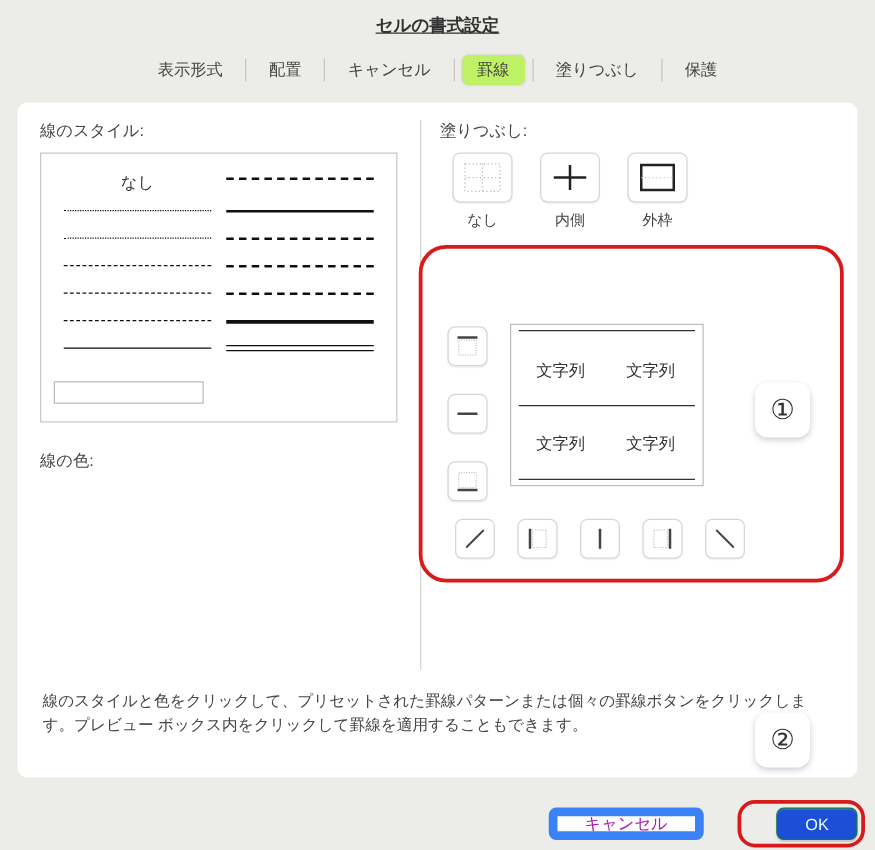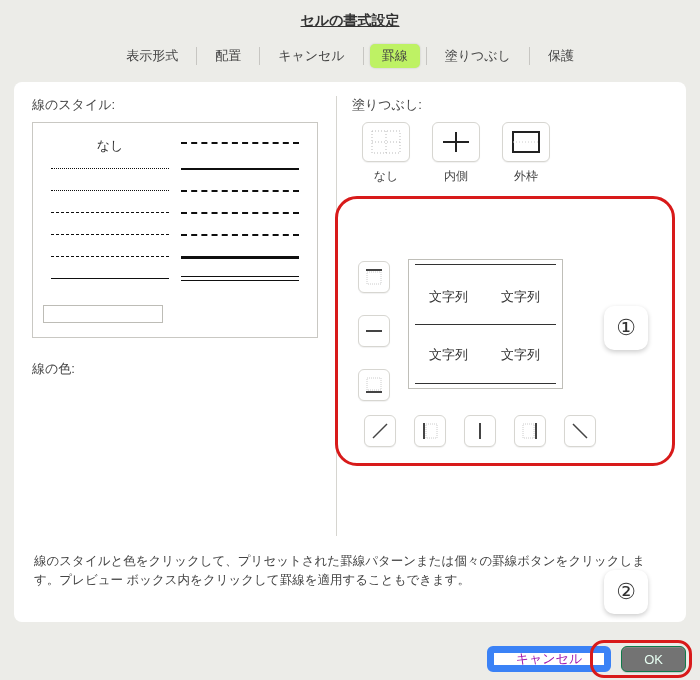--- a/index.html
+++ b/index.html
@@ -245,24 +245,25 @@
     padding: 0 22px;
     font-size: 13px;
     display: inline-flex;
     align-items: center;
     justify-content: center;
     border: 7px solid #3b82f6;
     background: #fff;
     color: #a21caf;
   }
   .btn.ok {
-    background: #737373;
+    background: #1d4ed8;
     color: #e8fff3;
     border: 1px solid #0f7a4a;
     box-shadow: inset 0 1px 0 rgba(255,255,255,.15), 0 1px 1px rgba(0,0,0,.15);
+    margin-left: 48px;
   }
   .ok-highlight {
     position: absolute;
     right: 8px; bottom: 2px;
     width: 102px; height: 38px;
     border: 3px solid #d81a1a;
     border-radius: 14px;
   }
   svg { display:block; }
 </style>

